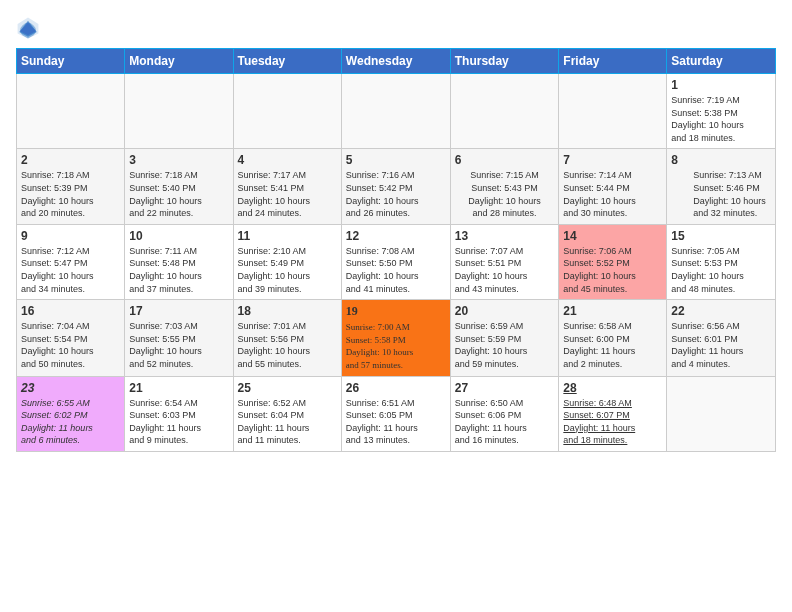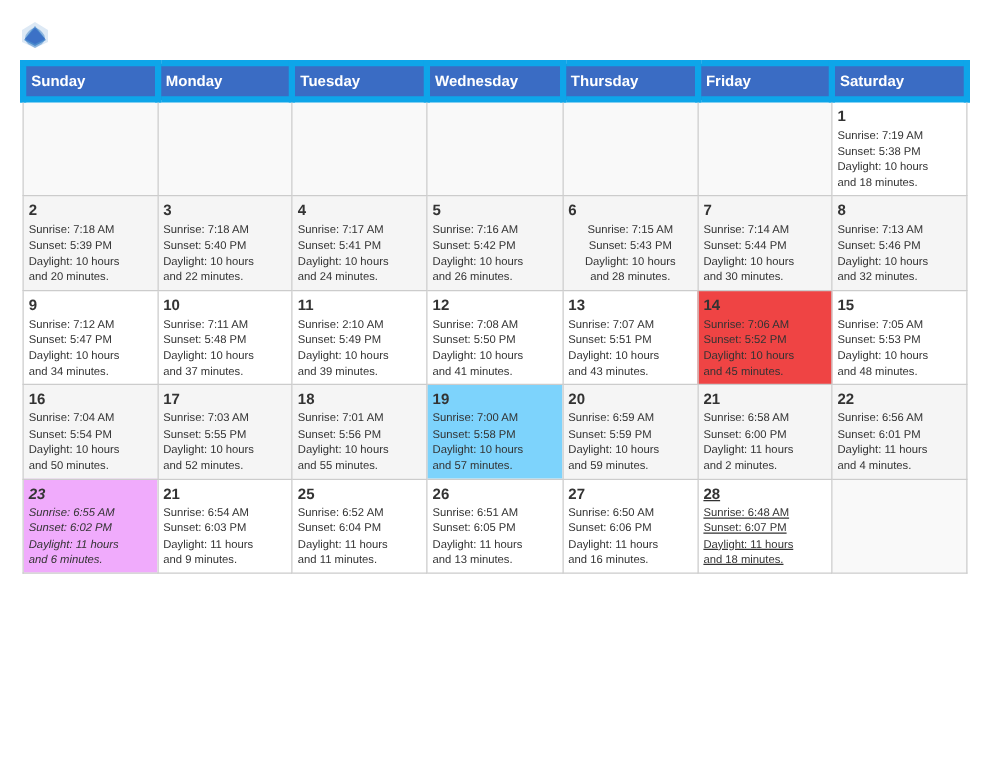--- a/index.html
+++ b/index.html
@@ -57,21 +57,21 @@
       border-collapse: collapse;
       border: 1px solid #ccc;
     }
     .calendar th {
       background: #3a6cc4;
       color: #fff;
       font-size: 12px;
       font-weight: bold;
       padding: 5px 4px;
       text-align: left;
-      border: 5px solid #0ea5e9;
+      border: 1px solid #0ea5e9;
     }
     .calendar td {
       vertical-align: top;
       padding: 4px;
       border: 1px solid #ccc;
       width: 110px;
       min-height: 80px;
       font-size: 9px;
       color: #333;
       background: #fff;
@@ -188,21 +188,21 @@
         </td>
         <td style="background: rgb(245, 245, 245);">
           <span class="day-num">7</span>
           <div class="day-info" style="white-space: pre-line;">Sunrise: 7:14 AM
 Sunset: 5:44 PM
 Daylight: 10 hours
 and 30 minutes.</div>
         </td>
         <td style="background: rgb(245, 245, 245);">
           <span class="day-num">8</span>
-          <div class="day-info" style="white-space: pre-line;">Sunrise: 7:13 AM
+          <div class="day-info" style="white-space: pre-line; margin-left: 22px;">Sunrise: 7:13 AM
 Sunset: 5:46 PM
 Daylight: 10 hours
 and 32 minutes.</div>
         </td>
       </tr>
       <tr>
         <td style="background: rgb(255, 255, 255);">
           <span class="day-num">9</span>
           <div class="day-info" style="white-space: pre-line;">Sunrise: 7:12 AM
 Sunset: 5:47 PM
@@ -230,21 +230,21 @@
 Daylight: 10 hours
 and 41 minutes.</div>
         </td>
         <td style="background: rgb(255, 255, 255);">
           <span class="day-num">13</span>
           <div class="day-info" style="white-space: pre-line;">Sunrise: 7:07 AM
 Sunset: 5:51 PM
 Daylight: 10 hours
 and 43 minutes.</div>
         </td>
-        <td style="background: #ef4444;">
+        <td style="background: #fca5a5;">
           <span class="day-num">14</span>
           <div class="day-info" style="white-space: pre-line;">Sunrise: 7:06 AM
 Sunset: 5:52 PM
 Daylight: 10 hours
 and 45 minutes.</div>
         </td>
         <td style="background: rgb(255, 255, 255);">
           <span class="day-num">15</span>
           <div class="day-info" style="white-space: pre-line;">Sunrise: 7:05 AM
 Sunset: 5:53 PM
@@ -267,21 +267,21 @@
 Daylight: 10 hours
 and 52 minutes.</div>
         </td>
         <td style="background: rgb(245, 245, 245);">
           <span class="day-num">18</span>
           <div class="day-info" style="white-space: pre-line;">Sunrise: 7:01 AM
 Sunset: 5:56 PM
 Daylight: 10 hours
 and 55 minutes.</div>
         </td>
-        <td style="background: #7dd3fc;">
+        <td style="background: #f97316; font-family: Liberation Serif, serif;">
           <span class="day-num">19</span>
           <div class="day-info" style="white-space: pre-line;">Sunrise: 7:00 AM
 Sunset: 5:58 PM
 Daylight: 10 hours
 and 57 minutes.</div>
         </td>
         <td style="background: rgb(245, 245, 245);">
           <span class="day-num">20</span>
           <div class="day-info" style="white-space: pre-line;">Sunrise: 6:59 AM
 Sunset: 5:59 PM

